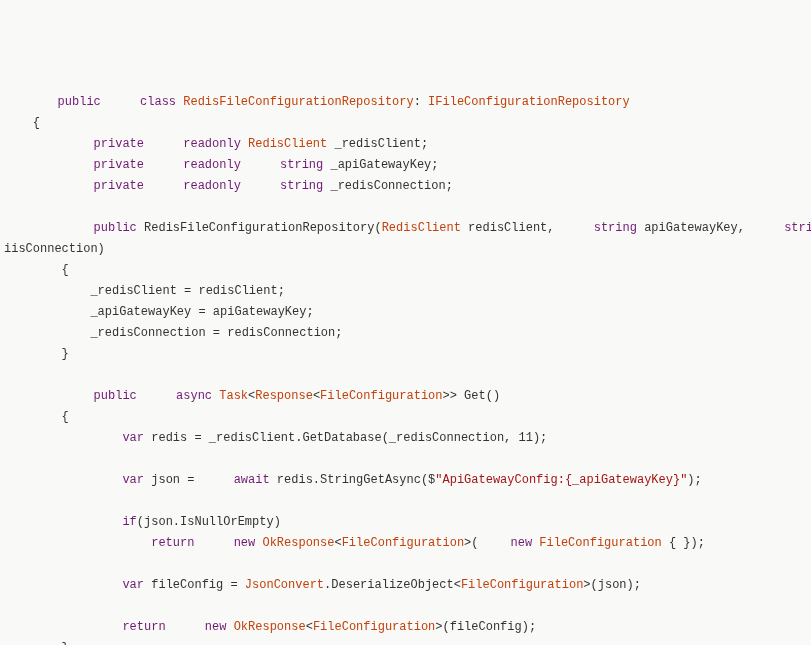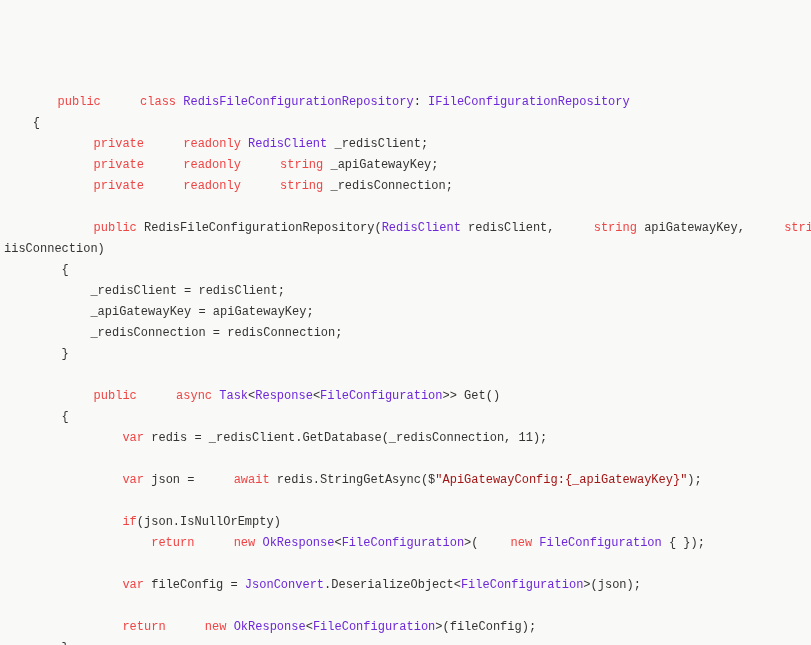--- a/index.html
+++ b/index.html
@@ -6,22 +6,22 @@
     margin: 0;
     padding: 8px 4px;
     background: #f9f9f7;
     font-family: Consolas, "Courier New", monospace;
     font-size: 12px;
     line-height: 21px;
     color: #333;
     white-space: pre;
     overflow-x: hidden;
   }
-  .kw   { color: #ef4444; padding-left: 32px; }   
-  .type { color: #6d28d9; }   
+  .kw   { color: #701a75; padding-left: 32px; }   
+  .type { color: #c2410c; }   
   .str  { color: #a31515; }   
   .txt  { color: #333; }
 </style>
 </head>
 <body>
 
 
 
 <div id="code-container"><div><span class="txt">   </span><span class="kw">public</span><span class="txt"> </span><span class="kw">class</span><span class="txt"> </span><span class="type">RedisFileConfigurationRepository</span><span class="txt">: </span><span class="type">IFileConfigurationRepository</span></div><div><span class="txt">    {</span></div><div><span class="txt">        </span><span class="kw">private</span><span class="txt"> </span><span class="kw">readonly</span><span class="txt"> </span><span class="type">RedisClient</span><span class="txt"> _redisClient;</span></div><div><span class="txt">        </span><span class="kw">private</span><span class="txt"> </span><span class="kw">readonly</span><span class="txt"> </span><span class="kw">string</span><span class="txt"> _apiGatewayKey;</span></div><div><span class="txt">        </span><span class="kw">private</span><span class="txt"> </span><span class="kw">readonly</span><span class="txt"> </span><span class="kw">string</span><span class="txt"> _redisConnection;</span></div><div>&nbsp;</div><div><span class="txt">        </span><span class="kw">public</span><span class="txt"> RedisFileConfigurationRepository(</span><span class="type">RedisClient</span><span class="txt"> redisClient, </span><span class="kw">string</span><span class="txt"> apiGatewayKey, </span><span class="kw">string</span><span class="txt"> </span></div><div><span class="txt">iisConnection)</span></div><div><span class="txt">        {</span></div><div><span class="txt">            _redisClient = redisClient;</span></div><div><span class="txt">            _apiGatewayKey = apiGatewayKey;</span></div><div><span class="txt">            _redisConnection = redisConnection;</span></div><div><span class="txt">        }</span></div><div>&nbsp;</div><div><span class="txt">        </span><span class="kw">public</span><span class="txt"> </span><span class="kw">async</span><span class="txt"> </span><span class="type">Task</span><span class="txt">&lt;</span><span class="type">Response</span><span class="txt">&lt;</span><span class="type">FileConfiguration</span><span class="txt">&gt;&gt; Get()</span></div><div><span class="txt">        {</span></div><div><span class="txt">            </span><span class="kw">var</span><span class="txt"> redis = _redisClient.GetDatabase(_redisConnection, 11);</span></div><div>&nbsp;</div><div><span class="txt">            </span><span class="kw">var</span><span class="txt"> json = </span><span class="kw">await</span><span class="txt"> redis.StringGetAsync($</span><span class="str">"ApiGatewayConfig:{_apiGatewayKey}"</span><span class="txt">);</span></div><div>&nbsp;</div><div><span class="txt">            </span><span class="kw">if</span><span class="txt">(json.IsNullOrEmpty)</span></div><div><span class="txt">                </span><span class="kw">return</span><span class="txt"> </span><span class="kw">new</span><span class="txt"> </span><span class="type">OkResponse</span><span class="txt">&lt;</span><span class="type">FileConfiguration</span><span class="txt">&gt;(</span><span class="kw">new</span><span class="txt"> </span><span class="type">FileConfiguration</span><span class="txt"> { });</span></div><div>&nbsp;</div><div><span class="txt">            </span><span class="kw">var</span><span class="txt"> fileConfig = </span><span class="type">JsonConvert</span><span class="txt">.DeserializeObject&lt;</span><span class="type">FileConfiguration</span><span class="txt">&gt;(json);</span></div><div>&nbsp;</div><div><span class="txt">            </span><span class="kw">return</span><span class="txt"> </span><span class="kw">new</span><span class="txt"> </span><span class="type">OkResponse</span><span class="txt">&lt;</span><span class="type">FileConfiguration</span><span class="txt">&gt;(fileConfig);</span></div><div><span class="txt">        }</span></div></div>
 

